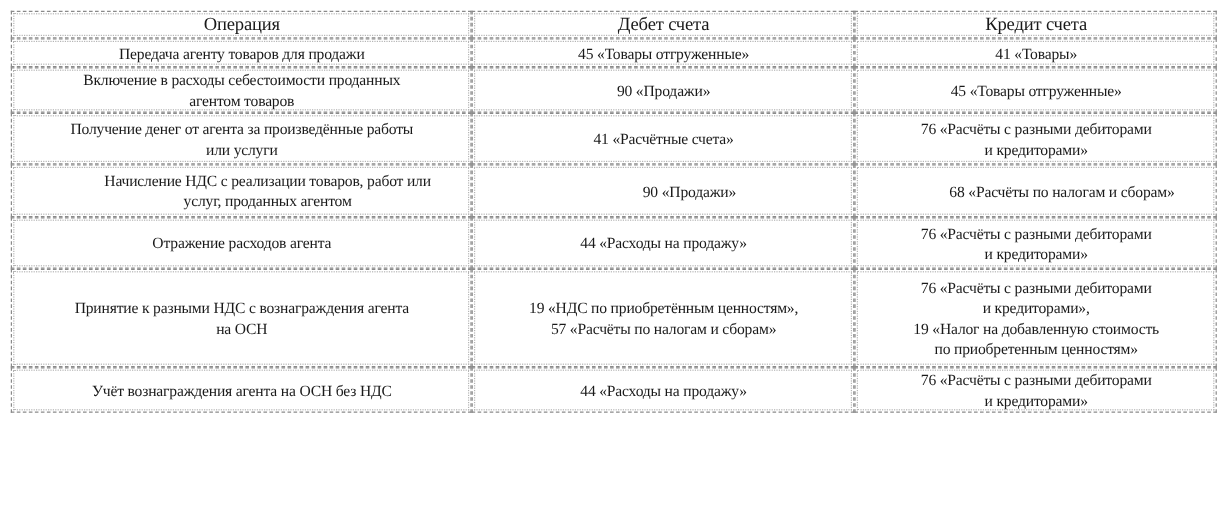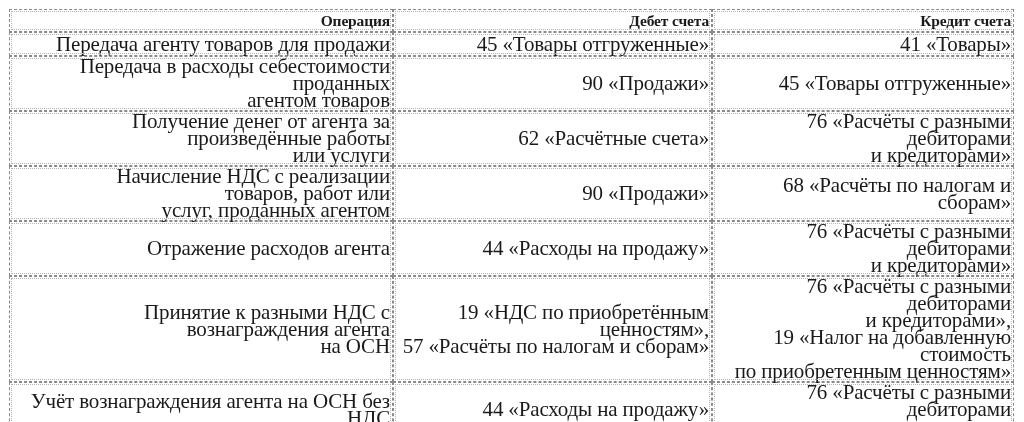--- a/index.html
+++ b/index.html
@@ -24,31 +24,31 @@
       width: 1005px;
       table-layout: fixed;
     }
     .tbl col.c1 { width: 384px; }
     .tbl col.c2 { width: 319px; }
     .tbl col.c3 { width: 302px; }
     .tbl th, .tbl td {
       border: 1px dashed #8a8a8a;
       outline: 1px dotted #b5b5b5;
       outline-offset: -3px;
-      font-size: 21px;
+      font-size: 13px;
       line-height: 17px;
       padding: 1px 2px 1px 3px;
       vertical-align: middle;
-      text-align: right;
+      text-align: center;
       white-space: pre-line;
       letter-spacing: -0.15px;
     }
     .tbl th {
-      font-weight: bold;
-      text-align: right;
+      font-weight: normal;
+      text-align: center;
       height: 19px;
       font-size: 15.5px;
     }
     .tbl tr.r1 td { height: 20px; }
     .tbl tr.r2 td { height: 20px; }
     .tbl tr.r3 td { height: 34px; }
     .tbl tr.r4 td { height: 39px; }
     .tbl tr.r5 td { height: 40px; padding-left: 46px; }
     .tbl tr.r6 td { height: 39px; }
     .tbl tr.r7 td { height: 78px; }
@@ -71,29 +71,29 @@
       <th>Кредит счета</th>
     </tr>
   </thead>
   <tbody>
     <tr class="r1">
       <td>Передача агенту товаров для продажи</td>
       <td>45 «Товары отгруженные»</td>
       <td>41 «Товары»</td>
     </tr>
     <tr class="r3">
-      <td>Передача в расходы себестоимости проданных
+      <td>Включение в расходы себестоимости проданных
 агентом товаров</td>
       <td>90 «Продажи»</td>
       <td>45 «Товары отгруженные»</td>
     </tr>
     <tr class="r4">
       <td>Получение денег от агента за произведённые работы
 или услуги</td>
-      <td>62 «Расчётные счета»</td>
+      <td>41 «Расчётные счета»</td>
       <td>76 «Расчёты с разными дебиторами
 и кредиторами»</td>
     </tr>
     <tr class="r5">
       <td>Начисление НДС с реализации товаров, работ или
 услуг, проданных агентом</td>
       <td>90 «Продажи»</td>
       <td>68 «Расчёты по налогам и сборам»</td>
     </tr>
     <tr class="r6">

